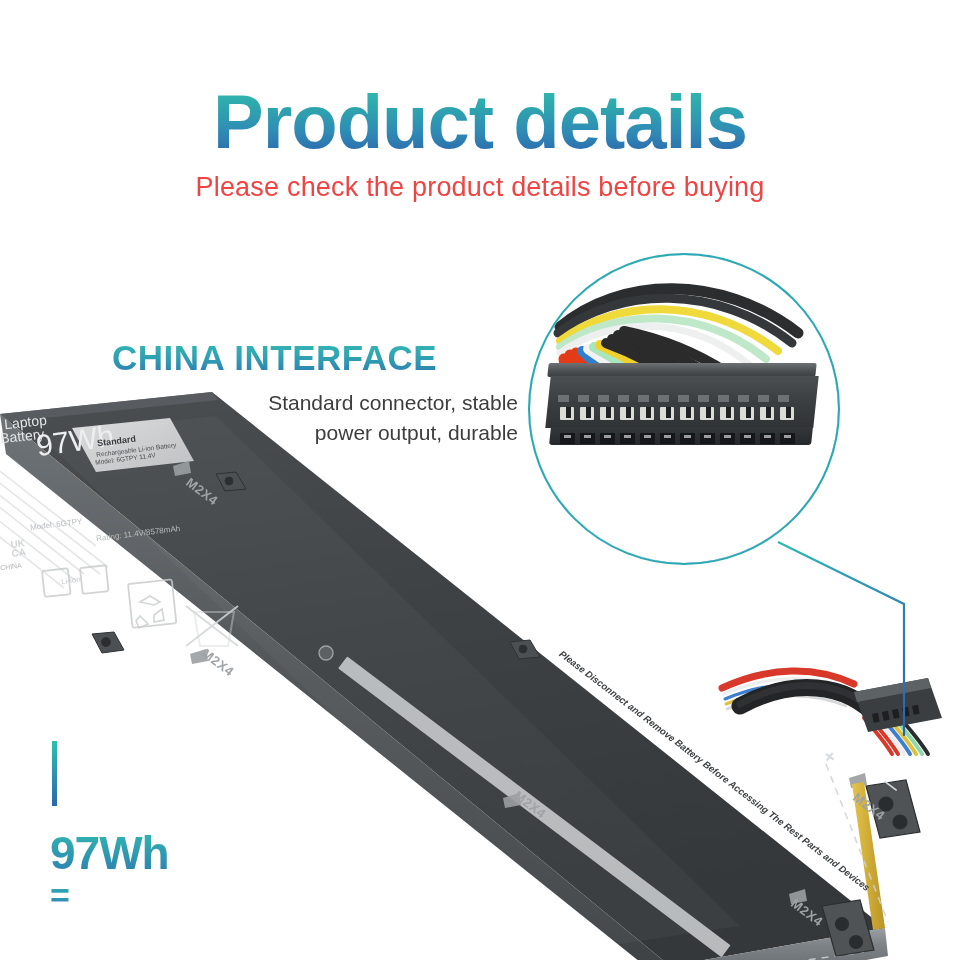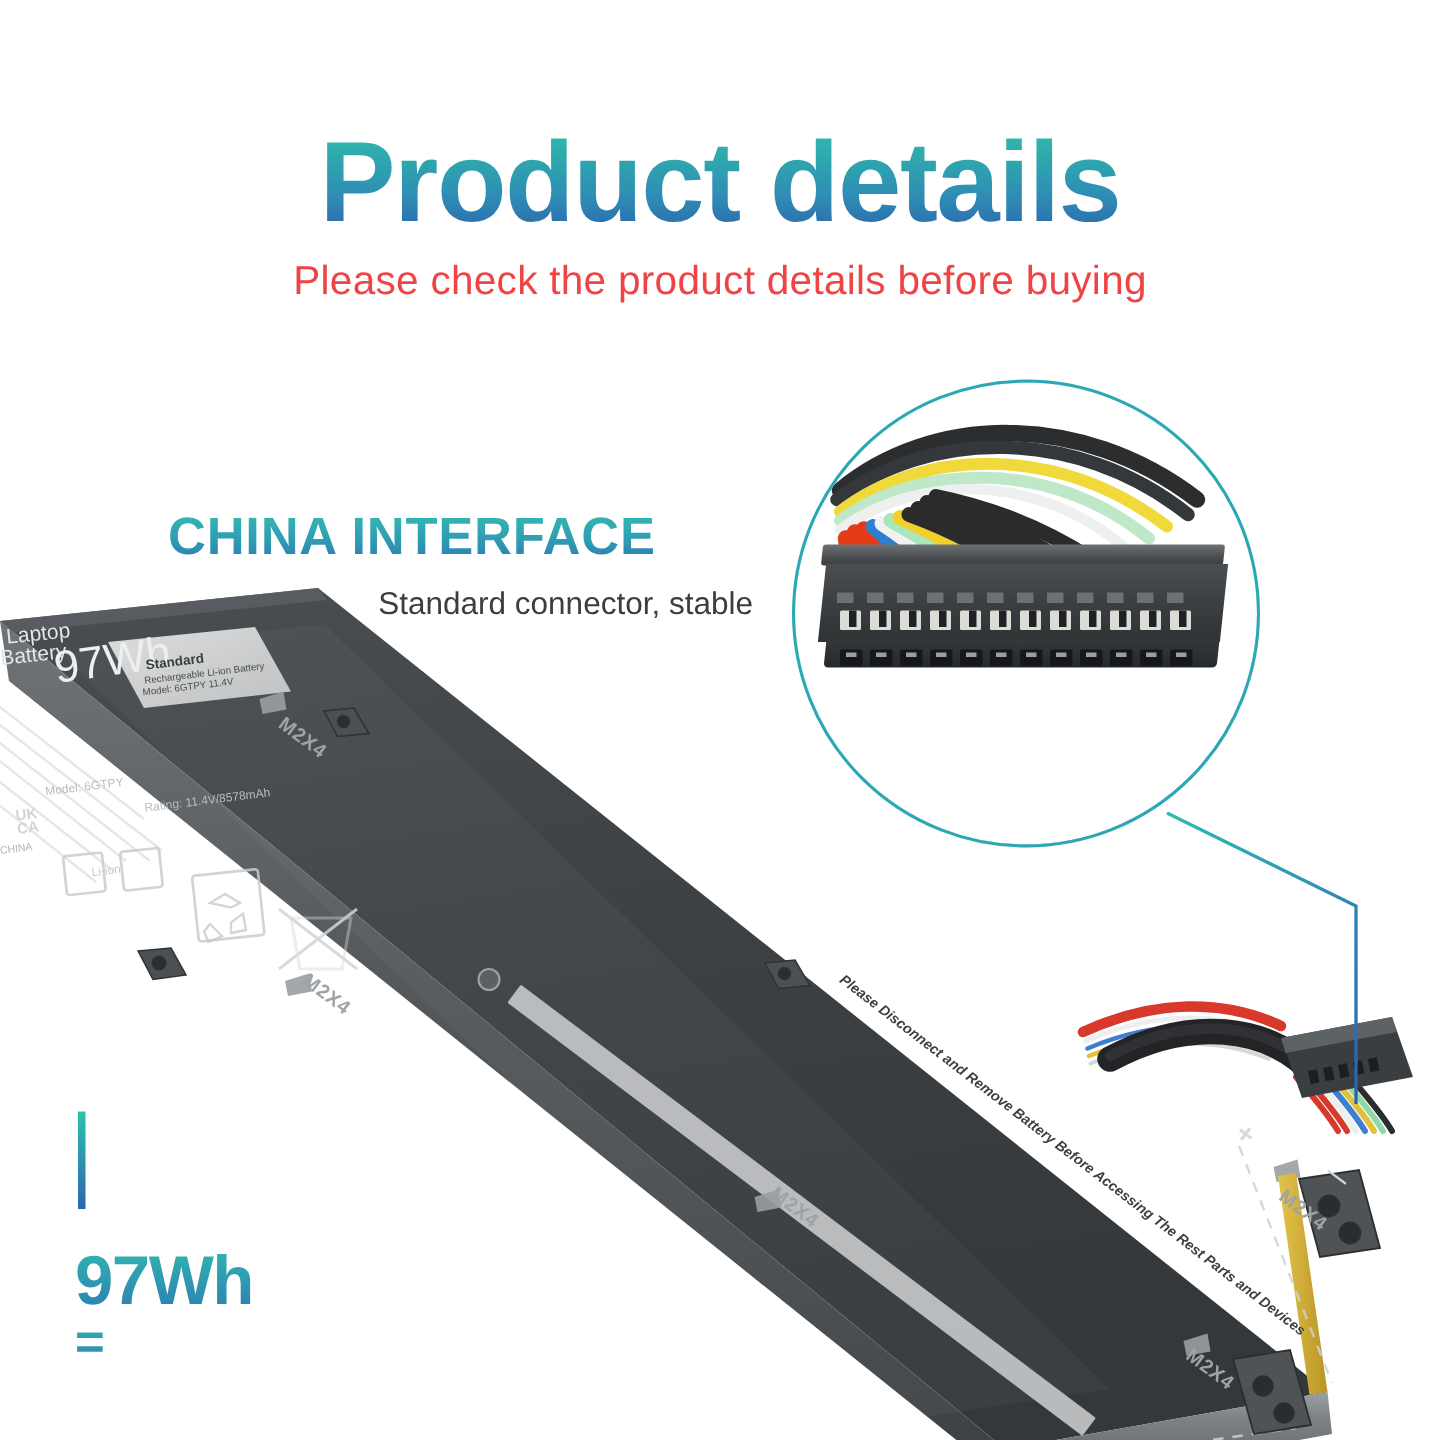--- a/index.html
+++ b/index.html
@@ -53,21 +53,21 @@
     letter-spacing: .5px;
     background: linear-gradient(180deg, #35bfb2 0%, #2f9cb3 55%, #2b74b0 100%);
     -webkit-background-clip: text;
     background-clip: text;
     color: transparent;
     -webkit-text-fill-color: transparent;
     white-space: nowrap;
   }
   #power-desc {
     position: absolute;
-    left: 154px; top: 352px;
+    left: 170px; top: 352px;
     width: 348px;
     text-align: right;
     font-size: 21px;
     line-height: 30px;
     color: #3d3d3d;
   }
 
   
   #spec-bar {
     position: absolute;
@@ -159,20 +159,21 @@
 <body>
 
 <div id="stage">
 
   <div id="title">Product details</div>
   <div id="subtitle">Please check the product details before buying</div>
 
   <div id="power-heading">CHINA INTERFACE</div>
   <div id="power-desc">
     <div>Standard connector, stable</div>
+    <div>power output, durable</div>
   </div>
 
   <div id="spec-bar"></div>
   <div id="spec-capacity" class="spec-line">97Wh</div>
   <div id="spec-equals" class="spec-line">=</div>
 
   <svg id="battery" viewBox="0 0 980 620" xmlns="http://www.w3.org/2000/svg">
     <defs>
       <linearGradient id="topFace" x1="0" y1="0" x2="0.25" y2="1">
         <stop offset="0%" stop-color="#4a4e51"></stop>

